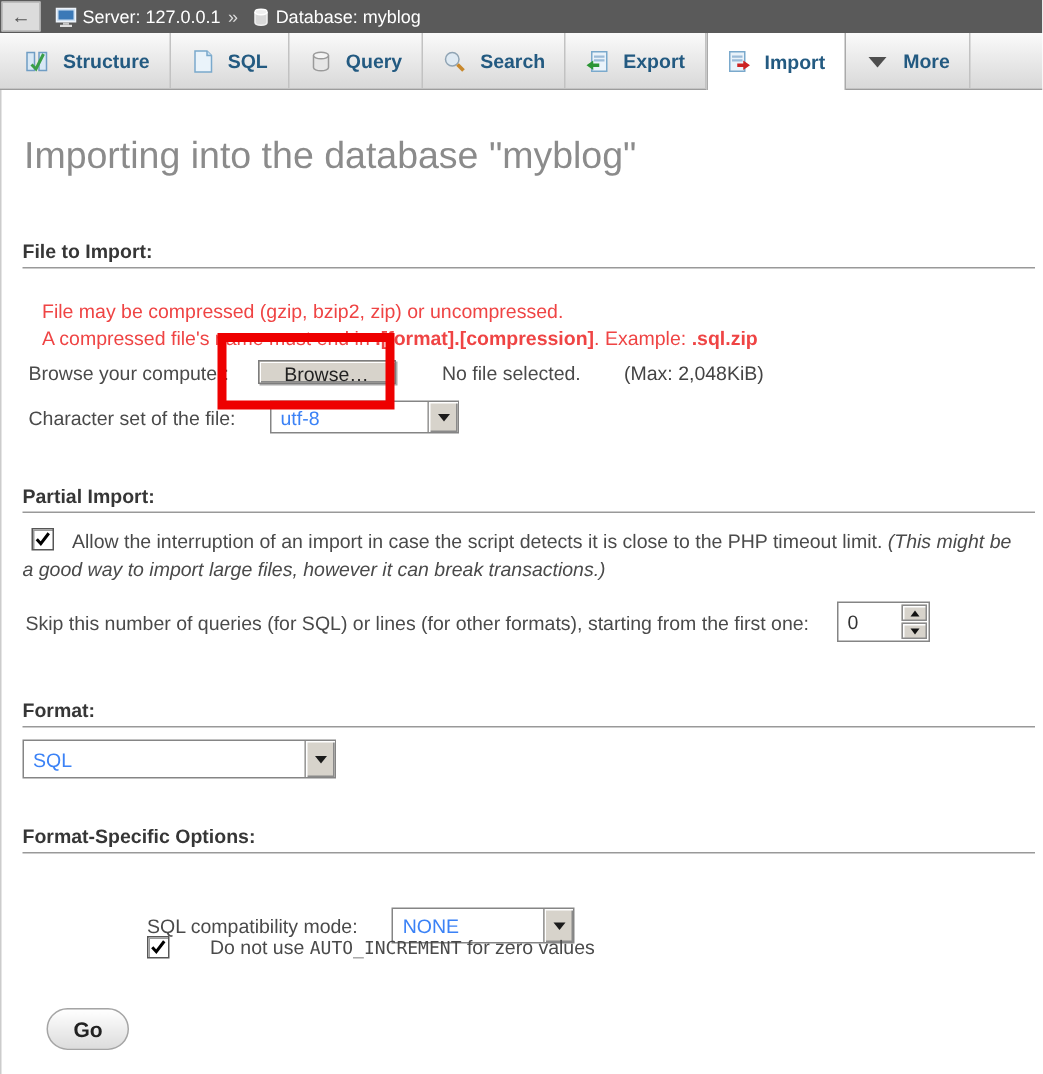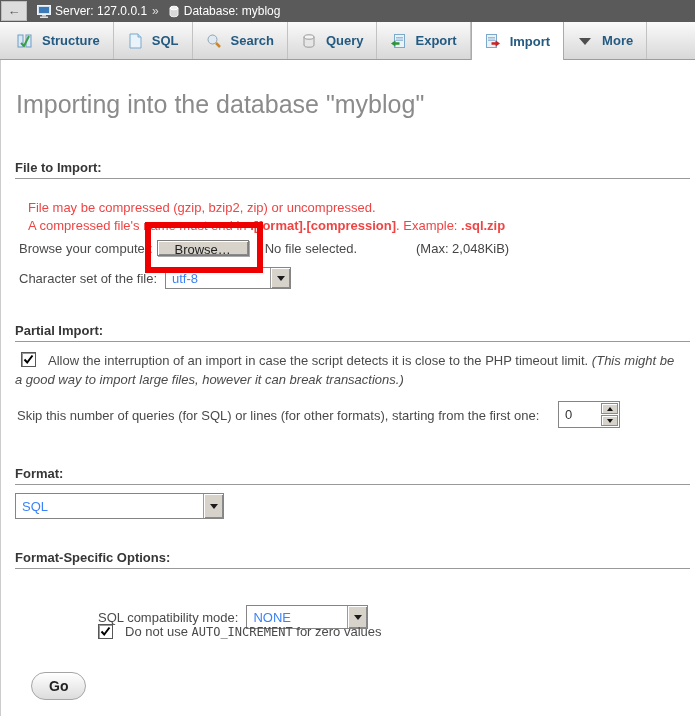--- a/index.html
+++ b/index.html
@@ -30,21 +30,21 @@
   
   .content{position:absolute;top:60px;left:0;width:694px;height:656px;background:#fff;
            border-left:1px solid #ccc;box-sizing:border-box;font-size:13px;}
   .title{position:absolute;top:30px;left:15px;font-size:25px;font-weight:normal;color:#8b8b8b;margin:0;}
   .sec-head{position:absolute;left:14px;right:4px;border-bottom:1px solid #999;padding-bottom:3px;
             font-weight:bold;font-size:13px;color:#363636;}
   .h-file{top:100px;} .h-partial{top:263px;} .h-format{top:406px;} .h-fso{top:490px;}
   .p-line{position:absolute;left:15px;margin:12px;color:#ef4444;}
   .l1{top:128px;} .l2{top:146px;}
 
-  .row{position:absolute;display:flex;align-items:center;color:#4a4a4a;}
+  .row{position:absolute;display:flex;align-items:center;color:#4a4a4a;gap:15px;}
   .r-browse{top:174px;left:18px;height:28px;}
   .r-charset{top:206px;left:18px;height:24px;}
   .r-skip{top:341px;left:16px;height:28px;}
   .r-compat{top:544px;left:97px;height:26px;}
   .r-autoinc{top:562px;left:97px;height:18px;}
 
   .win-btn{margin-left:4px;width:92px;height:16px;background:#d7d3cb;border:1px solid #7d7d7d;
            box-shadow:inset 1px 1px 0 #fff,inset -1px -1px 0 #8a8a8a,1px 1px 0 #aaa;
            font-family:"Liberation Sans",sans-serif;font-size:13px;color:#222;cursor:pointer;}
   .no-file{margin-left:16px;}
@@ -136,34 +136,34 @@
         <svg width="16" height="16" viewBox="0 0 16 16">
             <path d="M3 1 h8 l3 3 v11 h-11 z" fill="#eaf3fa" stroke="#7aa9cc"></path>
             <path d="M11 1 v3 h3" fill="#cfe3f2" stroke="#7aa9cc"></path>
           </svg>
       </span>
       <span>SQL</span>
     </div>
     <div class="tab">
       <span class="tab-icon">
         <svg width="16" height="16" viewBox="0 0 16 16">
+            <path d="M3 4 v8 a5 2.2 0 0 0 10 0 v-8" fill="#e6e6e6" stroke="#9a9a9a"></path>
+            <ellipse cx="8" cy="4" rx="5" ry="2.2" fill="#f4f4f4" stroke="#9a9a9a"></ellipse>
+          </svg>
+      </span>
+      <span>Query</span>
+    </div>
+    <div class="tab">
+      <span class="tab-icon">
+        <svg width="16" height="16" viewBox="0 0 16 16">
             <circle cx="6.5" cy="6.5" r="4.5" fill="#dfeaf3" stroke="#90a4b4"></circle>
             <line x1="10" y1="10" x2="14" y2="14" stroke="#c8882c" stroke-width="2.5"></line>
           </svg>
       </span>
       <span>Search</span>
-    </div>
-    <div class="tab">
-      <span class="tab-icon">
-        <svg width="16" height="16" viewBox="0 0 16 16">
-            <path d="M3 4 v8 a5 2.2 0 0 0 10 0 v-8" fill="#e6e6e6" stroke="#9a9a9a"></path>
-            <ellipse cx="8" cy="4" rx="5" ry="2.2" fill="#f4f4f4" stroke="#9a9a9a"></ellipse>
-          </svg>
-      </span>
-      <span>Query</span>
     </div>
     <div class="tab">
       <span class="tab-icon">
         <svg width="16" height="16" viewBox="0 0 16 16">
             <rect x="4.5" y="1.5" width="10" height="13" fill="#eaf3fa" stroke="#7aa9cc"></rect>
             <rect x="6" y="4" width="7" height="1.5" fill="#9cbcd8"></rect>
             <rect x="6" y="6.5" width="7" height="1.5" fill="#9cbcd8"></rect>
             <path d="M1 10.5 l4.5 -3.2 v2 h4 v2.4 h-4 v2 z" fill="#2c9636"></path>
           </svg>
       </span>

